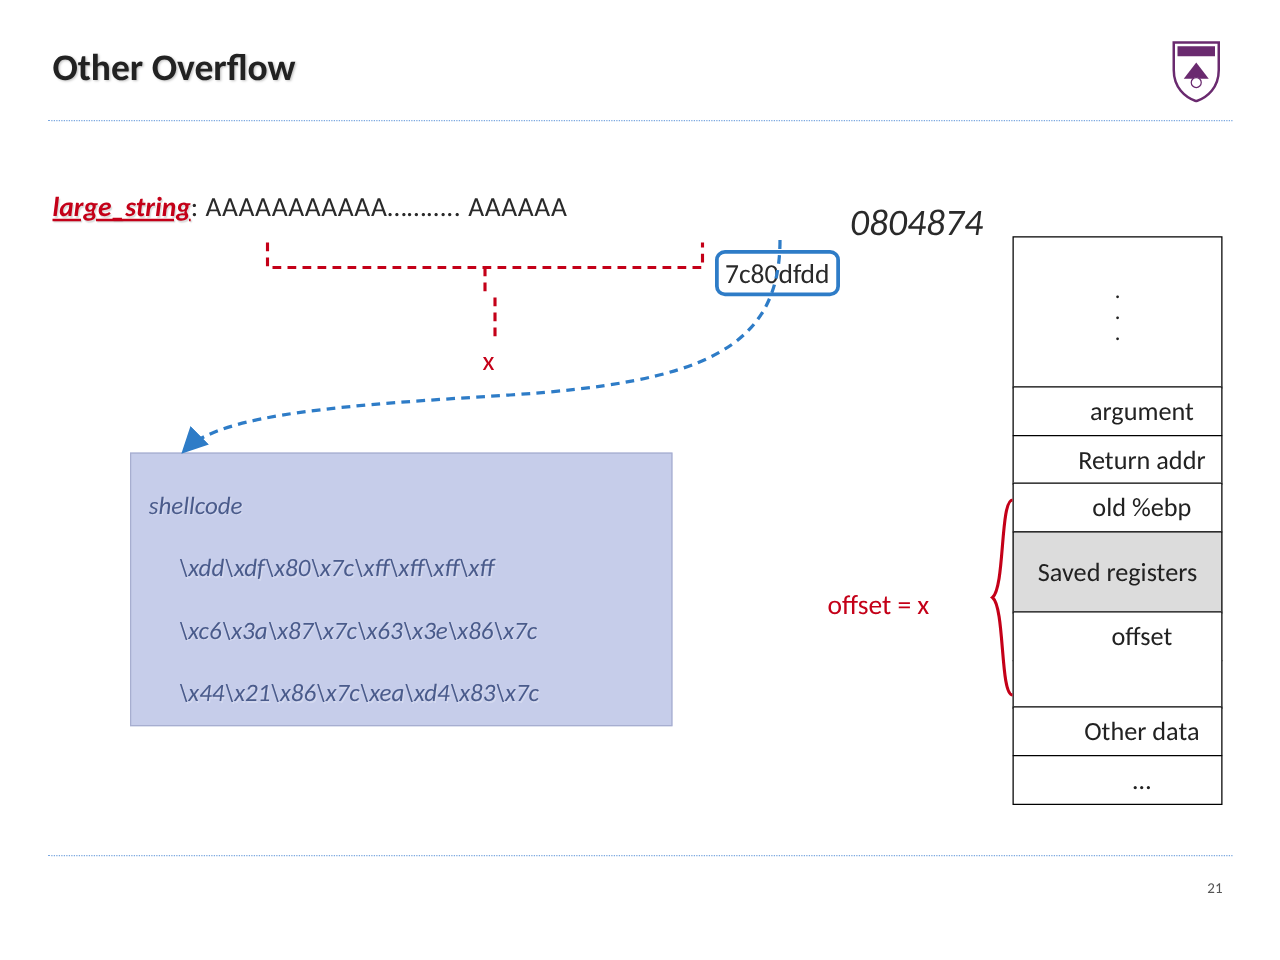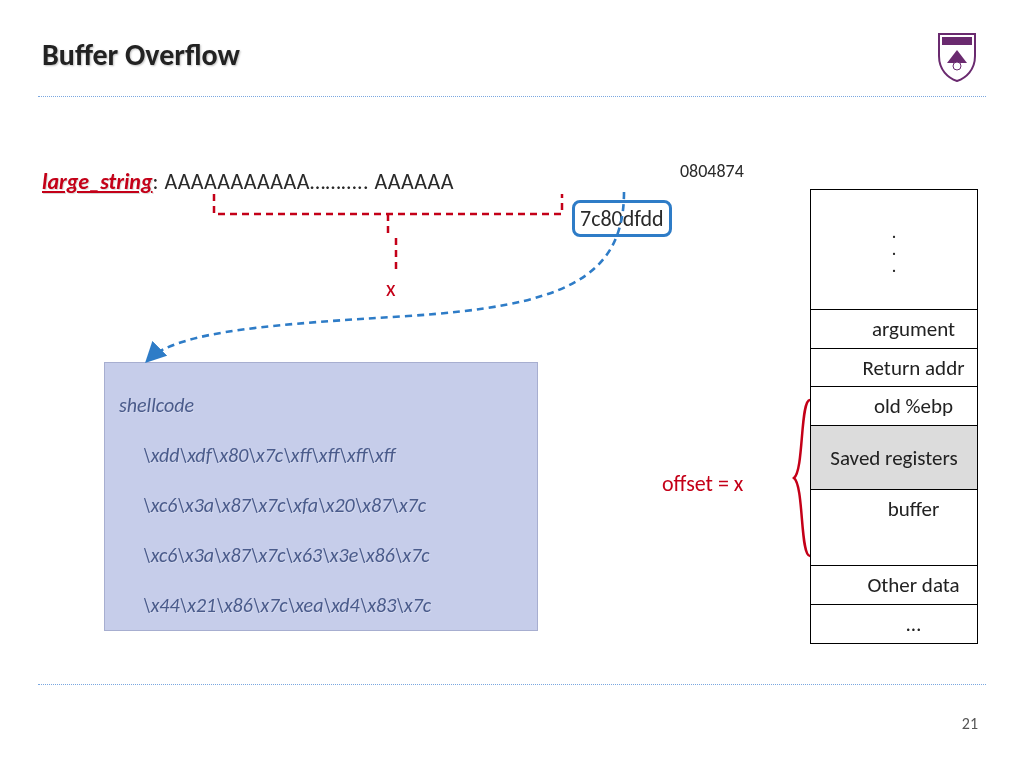--- a/index.html
+++ b/index.html
@@ -39,28 +39,28 @@
   .hr-bottom {
     position: absolute;
     top: 684px;
     left: 38px;
     right: 38px;
     border-top: 1px dotted #7aa7e0;
     height: 0;
   }
   .pagenum {
     position: absolute;
-    bottom: 35px;
+    bottom: 50px;
     right: 46px;
-    font-size: 16px;
+    font-size: 12px;
     color: #555;
   }
   .ls-line {
     position: absolute;
-    top: 168px;
+    top: 152px;
     left: 42px;
     font-size: 22px;
     color: #222;
   }
   .ls-label {
     color: #c40018;
     font-weight: bold;
     font-style: italic;
     text-decoration: underline;
     text-shadow: 1px 1px 1px rgba(0,0,0,0.15);
@@ -157,64 +157,63 @@
   svg.overlay {
     position: absolute;
     top: 0; left: 0;
     width: 1024px; height: 768px;
     pointer-events: none;
   }
 </style>
 </head>
 <body>
 
-<div class="title">Buffer Overflow</div>
+<div class="title">Other Overflow</div>
 
 <div class="logo">
   <svg viewBox="0 0 42 52">
     <path d="M3 4 H39 V26 C39 40 30 48 21 51 C12 48 3 40 3 26 Z" fill="#fff" stroke="#6a2a6f" stroke-width="2"></path>
     <path d="M6 7 H36 V15 H6 Z" fill="#6a2a6f"></path>
     <path d="M21 20 L11 33 H31 Z" fill="#6a2a6f"></path>
     <circle cx="21" cy="36" r="4" fill="#fff" stroke="#6a2a6f" stroke-width="1"></circle>
   </svg>
 </div>
 
 <div class="hr-top"></div>
 
 <div class="ls-line">
   <span class="ls-label">large_string</span><span class="ls-rest">: </span><span class="ls-rest">AAAAAAAAAAA……….. AAAAAA</span>
 </div>
 
 <div class="addr-box">7c80dfdd</div>
 
-<div style="position:absolute;top:160px;left:680px;font-size:18px;color:#2a2a2a;">0804874</div>
+<div style="position:absolute;top:160px;left:680px;font-size:30px;color:#2a2a2a;font-style:italic;">0804874</div>
 
 <div class="x-label">x</div>
 
 <div class="shellcode">
   <div class="head">shellcode</div>
   <div class="bytes">\xdd\xdf\x80\x7c\xff\xff\xff\xff</div>
-  <div class="bytes">\xc6\x3a\x87\x7c\xfa\x20\x87\x7c</div>
   <div class="bytes">\xc6\x3a\x87\x7c\x63\x3e\x86\x7c</div>
   <div class="bytes">\x44\x21\x86\x7c\xea\xd4\x83\x7c</div>
 </div>
 
 <div class="offset-label">offset = x</div>
 
 <div class="stack">
   <div class="cell dots">
     <span>.</span>
     <span>.</span>
     <span>.</span>
   </div>
   <div class="cell short">argument</div>
   <div class="cell short">Return addr</div>
   <div class="cell short">old %ebp</div>
   <div class="cell tall saved">Saved registers</div>
-  <div class="cell short">buffer</div>
+  <div class="cell short">offset</div>
   <div class="cell gap"></div>
   <div class="cell short">Other data</div>
   <div class="cell short">…</div>
 </div>
 
 <div class="bracket">
   <svg viewBox="0 0 20 160">
     <path d="M18 2 C8 2 12 72 2 80 C12 88 8 158 18 158" fill="none" stroke="#c40018" stroke-width="2.5"></path>
   </svg>
 </div>

